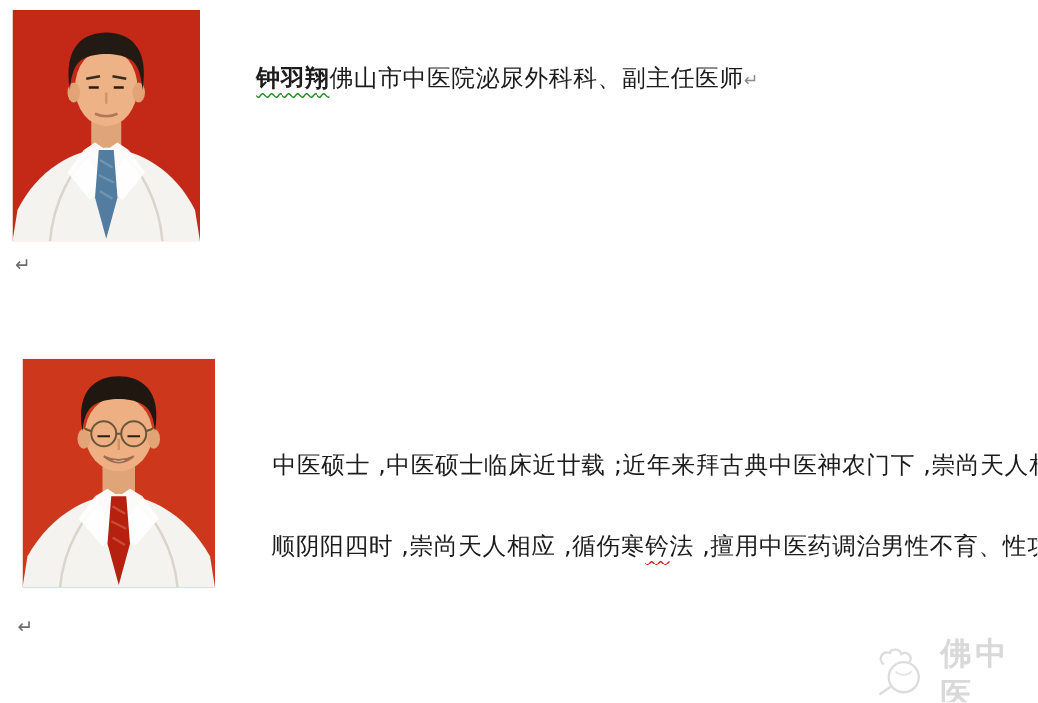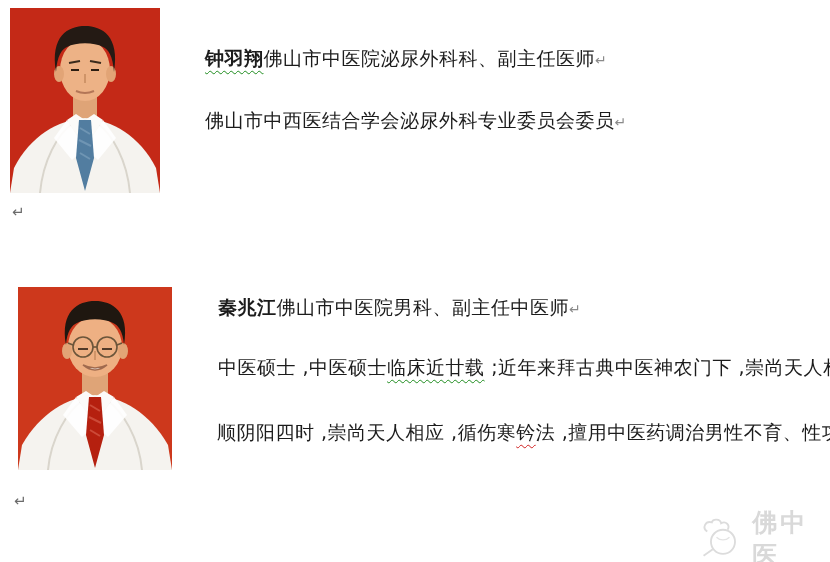--- a/index.html
+++ b/index.html
@@ -11,36 +11,35 @@
     overflow:hidden;
     font-family:"DejaVu Sans", sans-serif;
   }
   .photo {
     position:absolute;
     display:block;
   }
   .txtline {
     position:absolute;
     font-size:19px;
-    line-height:20px;
+    line-height:30px;
     color:#1c1c1c;
     white-space:pre;
     letter-spacing:0.5px;
     text-align:center;
   }
   .doc-name {
     font-weight:bold;
     text-decoration:underline;
     text-decoration-style:wavy;
     text-decoration-color:#1f8c1f;
     text-decoration-thickness:1px;
     text-underline-offset:5px;
   }
   .wavy-green {
-    text-decoration:underline;
     text-decoration-style:wavy;
     text-decoration-color:#1f8c1f;
     text-decoration-thickness:1px;
     text-underline-offset:5px;
   }
   .wavy-red {
     text-decoration:underline;
     text-decoration-style:wavy;
     text-decoration-color:#d02020;
     text-decoration-thickness:1px;
@@ -103,21 +102,20 @@
     <path d="M61,62 L69,62" stroke="#2b1d12" stroke-width="2" fill="none"></path>
     <path d="M81,62 L89,62" stroke="#2b1d12" stroke-width="2" fill="none"></path>
     <path d="M75,66 L75,75" stroke="#cf9468" stroke-width="2" fill="none"></path>
     <path d="M66,83 Q75,87 84,83" stroke="#b37657" stroke-width="2" fill="none"></path>
   </svg>
 
   <span class="pilcrow-standalone" style="left:12px; top:203px;">↵</span>
 
   <div class="txtline" style="left:205px; top:48px;"><span class="doc-name">钟羽翔</span><span>佛山市中医院泌尿外科科、副主任医师</span><span class="ret">↵</span></div>
 
-  <div class="txtline" style="left:205px; top:110px;"><span>佛山市中西医结合学会泌尿外科专业委员会委员</span><span class="ret">↵</span></div>
 
 
   <svg class="photo" style="left:18px; top:287px;" width="154" height="183" viewBox="0 0 154 183">
     <rect width="154" height="183" fill="#d43a1d"></rect>
     <rect width="154" height="183" fill="#000" opacity="0.03"></rect>
 
     <rect x="64" y="84" width="26" height="30" fill="#dfa477"></rect>
 
     <path d="M0,183 L4,158 C22,126 50,110 77,108 C104,110 132,126 150,158 L154,183 Z" fill="#f5f3ef"></path>
     <path d="M30,183 C33,150 50,124 64,114" stroke="#d9d5cc" stroke-width="2" fill="none"></path>
@@ -143,21 +141,20 @@
 
     <path d="M60,62 L70,62" stroke="#2b1d12" stroke-width="1.6" fill="none"></path>
     <path d="M84,62 L94,62" stroke="#2b1d12" stroke-width="1.6" fill="none"></path>
     <path d="M77,64 L77,73" stroke="#cf9468" stroke-width="2" fill="none"></path>
 
     <path d="M65,78 Q77,88 89,78 Q77,84 65,78 Z" fill="#ffffff" stroke="#a06a4e" stroke-width="1.5"></path>
   </svg>
 
   <span class="pilcrow-standalone" style="left:14px; top:492px;">↵</span>
 
-  <div class="txtline" style="left:218px; top:297px;"><span style="font-weight:bold;">秦兆江</span><span>佛山市中医院男科、副主任中医师</span><span class="ret">↵</span></div>
 
   <div class="txtline" style="left:218px; top:357px;"><span>中医硕士 ,中医硕士</span><span class="wavy-green">临床近廿载</span><span> ;近年来拜古典中医神农门下 ,崇尚天人相应 ,</span></div>
 
   <div class="txtline" style="left:217px; top:422px;"><span>顺阴阳四时 ,崇尚天人相应 ,循伤寒</span><span class="wavy-red">钤</span><span>法 ,擅用中医药调治男性不育、性功能、</span></div>
 
 
   <div id="watermark">
     <svg width="50" height="44" viewBox="0 0 50 44">
       <path d="M10,14 C4,10 8,2 15,4 C16,0 24,0 25,5 C30,2 35,7 32,12" stroke="#dcdcdc" stroke-width="2" fill="none"></path>
       <circle cx="27" cy="25" r="13" stroke="#dcdcdc" stroke-width="2" fill="none"></circle>

